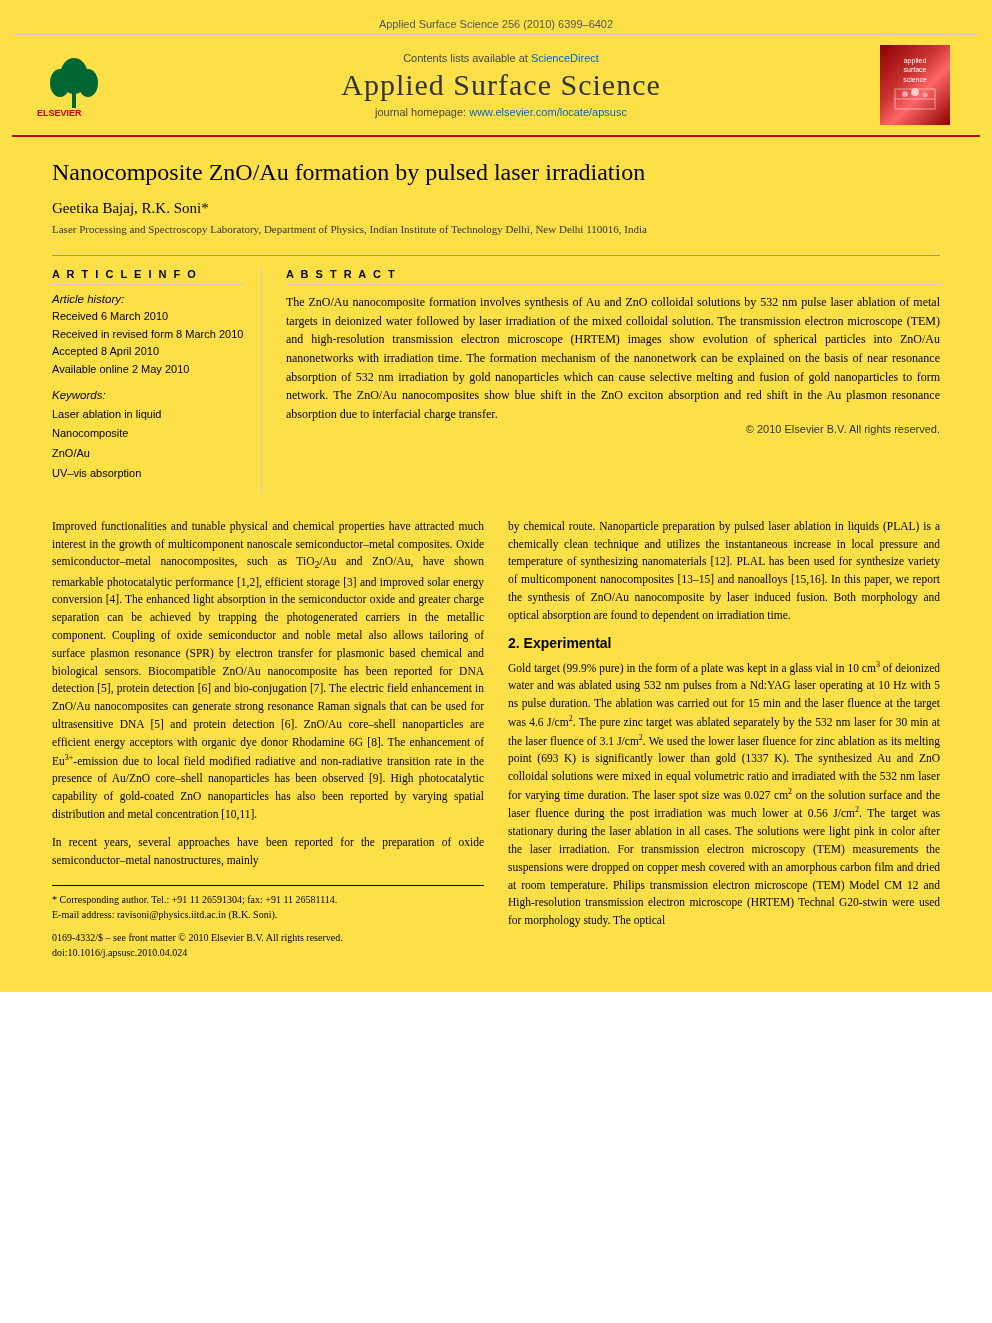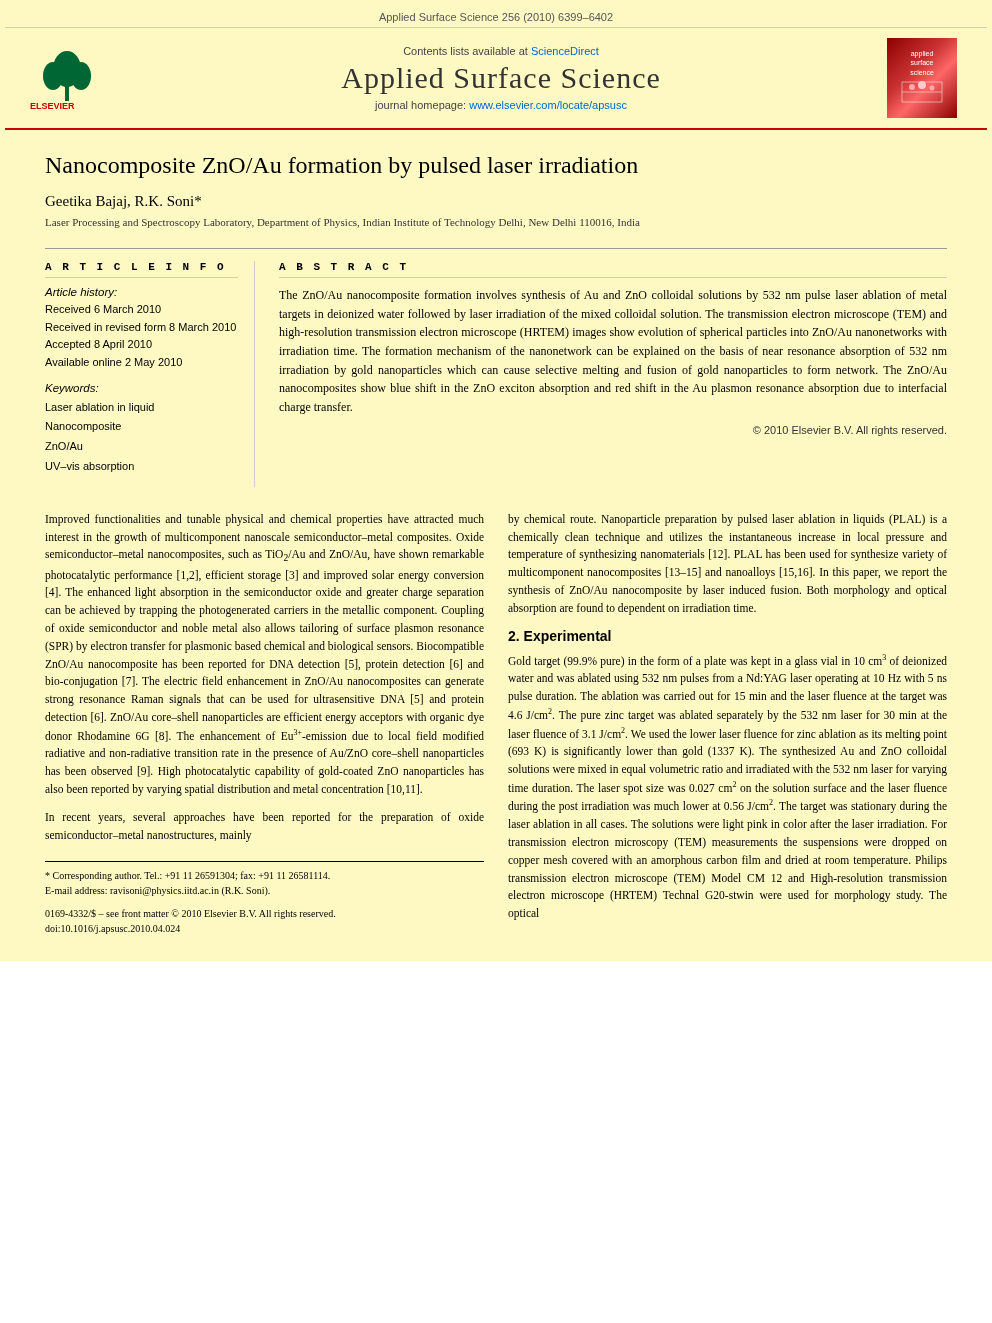--- a/index.html
+++ b/index.html
@@ -6,22 +6,22 @@
     body {
       background: #fff;
       font-family: "Times New Roman", Times, serif;
       font-size: 13px;
       color: #000;
       width: 992px;
     }
 
     .page {
       width: 992px;
-      background: #fef9c3;
-      padding: 5px;
+      background: #fde047;
+      padding: 12px;
     }
 
     
     .top-bar {
       text-align: center;
       font-size: 11px;
       color: #555;
       padding: 6px 0 4px;
       border-bottom: 1px solid #ccc;
       font-family: Arial, sans-serif;
@@ -141,21 +141,21 @@
       flex-shrink: 0;
       border-right: 1px solid #ccc;
       padding-right: 16px;
     }
 
     .abstract-col {
       flex: 1;
     }
 
     .section-heading {
-      font-family: Liberation Mono, monospace;
+      font-family: Liberation Sans, sans-serif;
       font-size: 11px;
       font-weight: bold;
       letter-spacing: 2px;
       text-transform: uppercase;
       color: #000;
       margin-bottom: 8px;
       border-bottom: 1px solid #ccc;
       padding-bottom: 4px;
     }
 
@@ -192,21 +192,20 @@
     .abstract-text {
       font-size: 12px;
       line-height: 1.55;
       text-align: justify;
     }
 
     .copyright-line {
       font-size: 11px;
       font-family: Arial, sans-serif;
       text-align: right;
-      margin-top: 8px;
       color: #333;
     }
 
     
     .body-cols {
       display: flex;
       gap: 24px;
     }
 
     .body-col {

